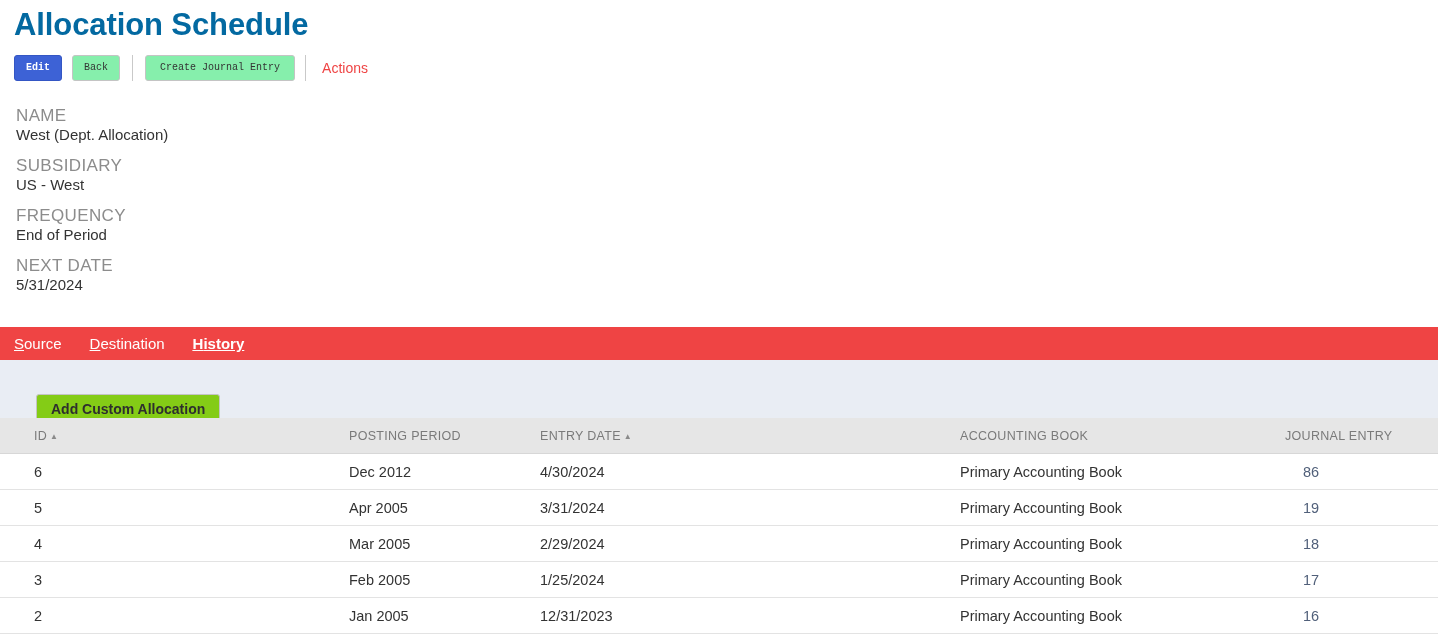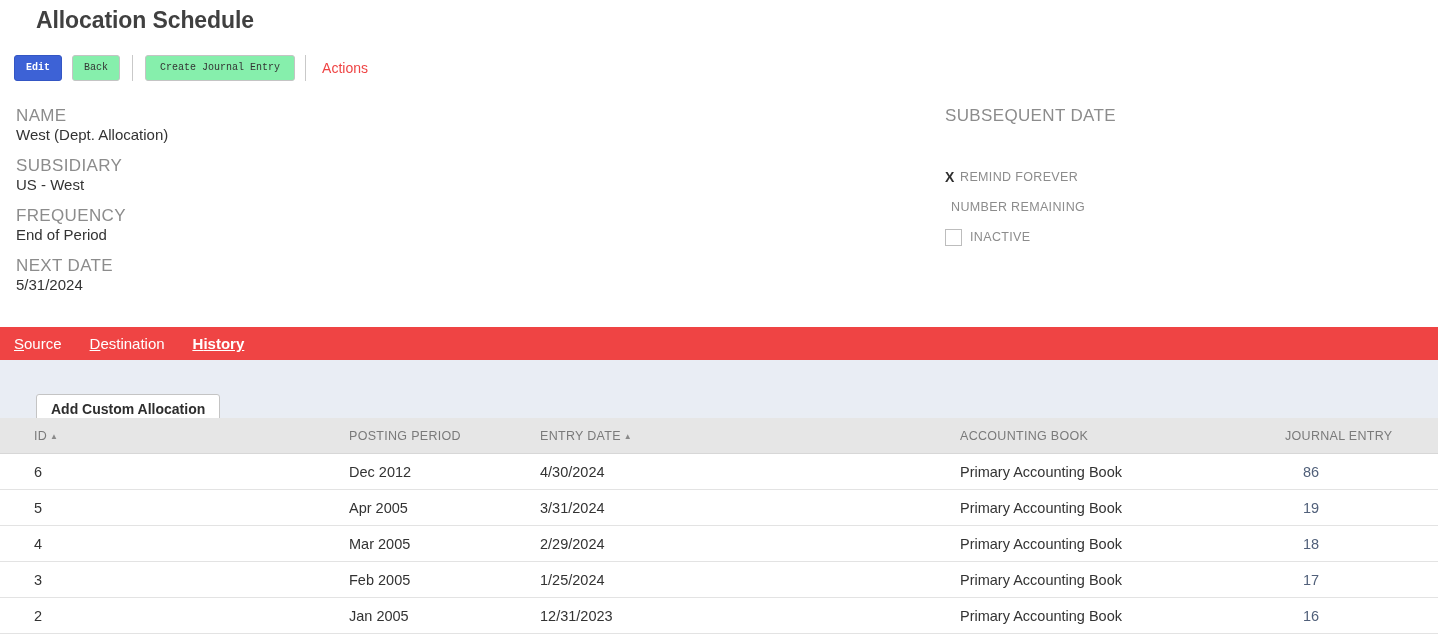--- a/index.html
+++ b/index.html
@@ -15,25 +15,24 @@
     color: #333333;
     overflow: hidden;
     position: relative;
   }
 
   
   .page-title {
     position: absolute;
     left: 14px;
     top: 7px;
-    font-size: 23px;
+    font-size: 31px;
     font-weight: bold;
-    color: #404040;
+    color: #0369a1;
     letter-spacing: -0.1px;
-    margin-left: 22px;
   }
 
   
   .btn-toolbar {
     position: absolute;
     left: 14px;
     top: 53px;
     display: flex;
     align-items: center;
     height: 30px;
@@ -187,21 +186,21 @@
     top: 360px;
     width: 1438px;
     height: 58px;
     background: #e9edf4;
     display: flex;
     align-items: center;
     padding-left: 36px;
     box-sizing: border-box;
   }
   .btn-light {
-    background: #ffffff;
+    background: #84cc16;
     border: 1px solid #c4c4c4;
     color: #2e2e2e;
     font-weight: bold;
     font-size: 14px;
     border-radius: 3px;
     height: 30px;
     padding: 0 14px;
     display: inline-flex;
     align-items: center;
     cursor: pointer;
@@ -292,42 +291,20 @@
     <div class="field">
       <div class="field-label">FREQUENCY</div>
       <div class="field-value">End of Period</div>
     </div>
     <div class="field">
       <div class="field-label">NEXT DATE</div>
       <div class="field-value">5/31/2024</div>
     </div>
   </div>
 
-  <div class="col-right">
-    <div class="field">
-      <div class="field-label">SUBSEQUENT DATE</div>
-      <div class="field-value empty"></div>
-    </div>
-
-    <div style="height:8px"></div>
-
-    <div class="check-row">
-      <span class="check-mark">X</span>
-      <span class="check-label">REMIND FOREVER</span>
-    </div>
-
-    <div class="check-row">
-      <span class="indent-label">NUMBER REMAINING</span>
-    </div>
-
-    <div class="check-row">
-      <span class="checkbox-empty"></span>
-      <span class="check-label" style="margin-left:8px">INACTIVE</span>
-    </div>
-  </div>
 
 </div>
 
 <div class="tab-bar">
   <div class="tab">
     <span class="tab-text"><span class="accesskey">S</span><span>ource</span></span>
   </div>
   <div class="tab">
     <span class="tab-text"><span class="accesskey">D</span><span>estination</span></span>
   </div>

